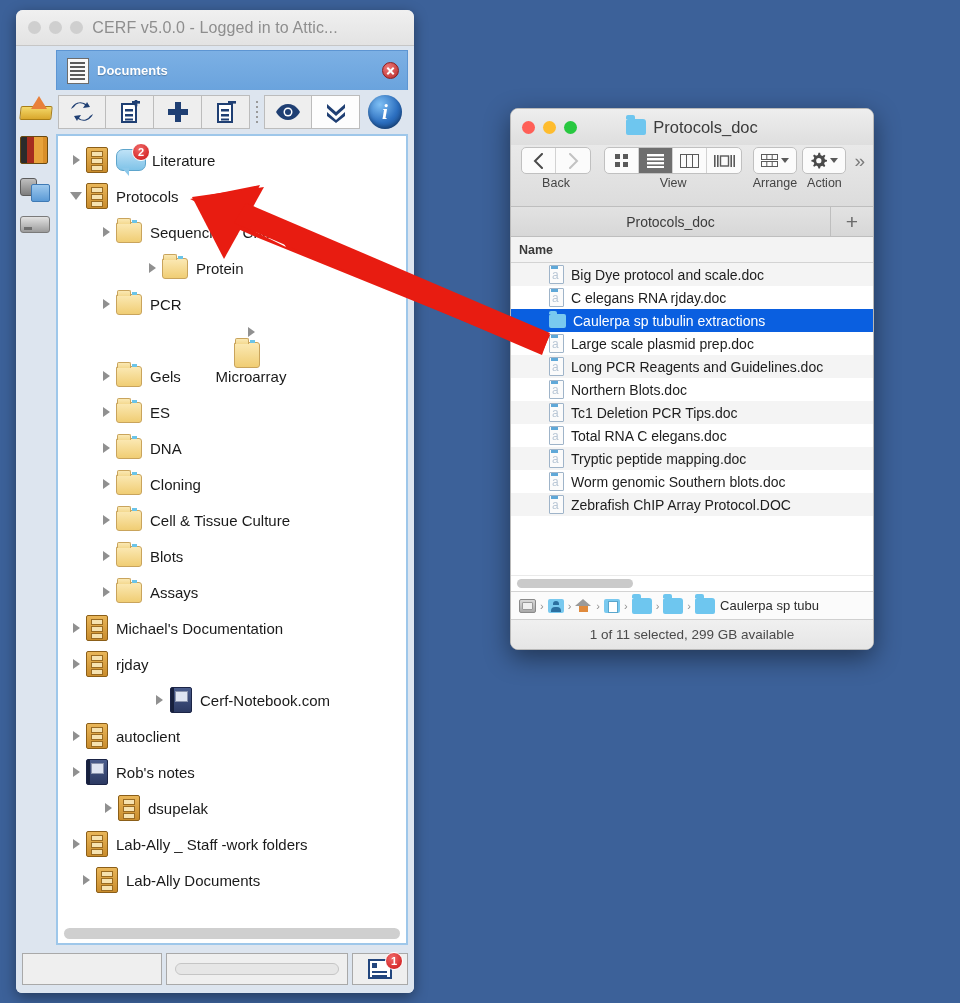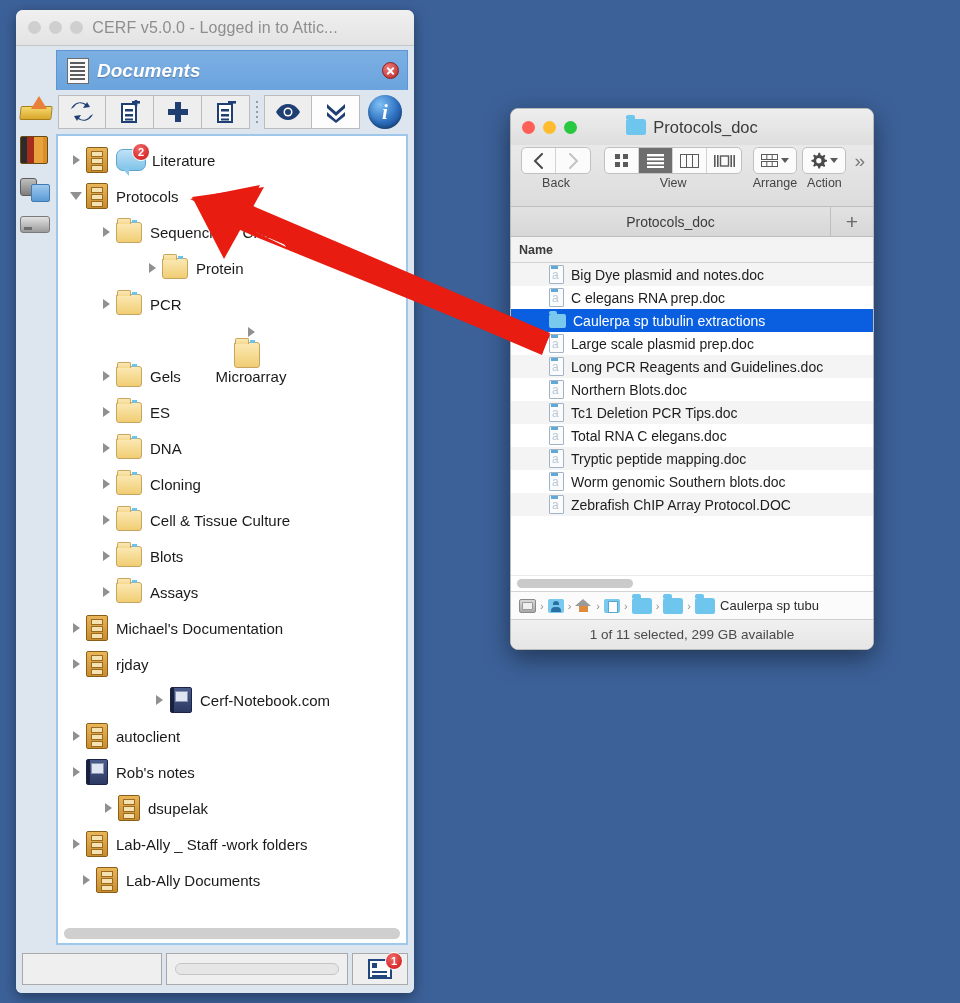--- a/index.html
+++ b/index.html
@@ -47,23 +47,22 @@
   #cerf-main { flex: 1; display: flex; flex-direction: column; min-width: 0; padding-right: 6px; }
 
   #doc-header {
     height: 40px; flex: 0 0 40px; margin-top: 4px;
     background: linear-gradient(#7cb0e4,#6aa3dd);
     display: flex; align-items: center; padding: 0 8px;
     border: 1px solid #5d95d2; border-bottom: none;
   }
   #doc-header .hdr-ico { width: 22px; height: 26px; margin: 0 8px 0 2px; position: relative; }
   #doc-header .hdr-title {
-    color: #fff; font-size: 19px; font-weight: bold; flex: 1;
+    color: #fff; font-size: 13px; font-weight: bold; flex: 1;
     text-shadow: 0 1px 1px rgba(0,0,0,.25);
-    font-style: italic;
   }
   .close-x {
     width: 17px; height: 17px; border-radius: 50%;
     background: radial-gradient(circle at 35% 30%, #ef7878, #b42a2a);
     border: 1px solid #8d1f1f; position: relative; cursor: pointer;
   }
   .close-x:before, .close-x:after {
     content: ""; position: absolute; left: 3px; top: 7px;
     width: 9px; height: 2px; background: #fff;
   }
@@ -807,25 +806,25 @@
   <div id="finder-tabbar">
     <div id="finder-tab">Protocols_doc</div>
     <div id="finder-tab-add">+</div>
   </div>
 
   <div id="finder-colhead">Name</div>
 
   <div id="finder-list">
       <div class="frow odd">
         <span class="ico-docfile"></span>
-        <span>Big Dye plasmid and notes.doc</span>
+        <span>Big Dye protocol and scale.doc</span>
       </div>
       <div class="frow">
         <span class="ico-docfile"></span>
-        <span>C elegans RNA prep.doc</span>
+        <span>C elegans RNA rjday.doc</span>
       </div>
       <div class="frow sel">
         <span class="ico-folder-blue-sm"></span>
         <span>Caulerpa sp tubulin extractions</span>
       </div>
       <div class="frow">
         <span class="ico-docfile"></span>
         <span>Large scale plasmid prep.doc</span>
       </div>
       <div class="frow odd">

